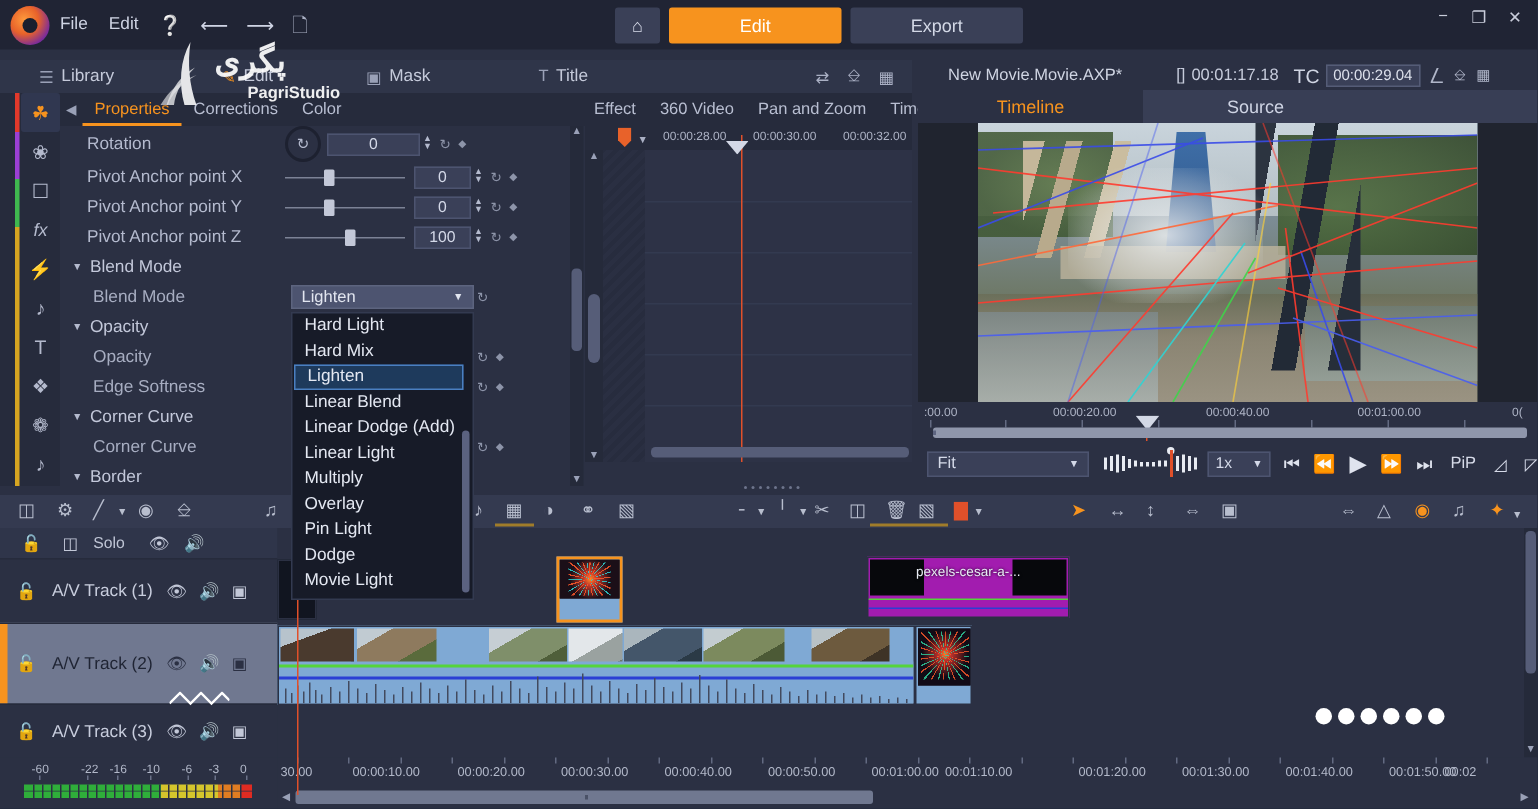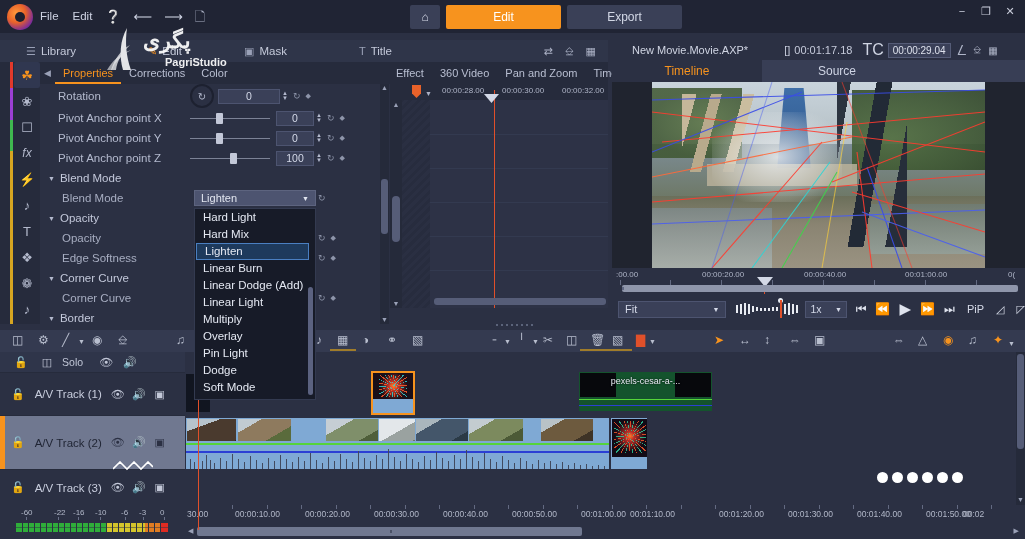--- a/index.html
+++ b/index.html
@@ -114,21 +114,21 @@
   .ddopt { height:17px; line-height:17px; padding-left:8px; font-size:11.5px; color:#e4e8f2; }
   .ddopt.sel { background:#1e3a5c; border:1px solid #4a7fc1; height:17px; line-height:15px;
     width:113px; margin-left:1px; }
   .ddscroll { position:absolute; right:2px; top:78px; width:5px; height:108px; background:#5b6280; border-radius:3px; }
 
   
   .prevhdr { position:absolute; left:612px; top:40px; width:413px; height:20px; background:#2b3043;
     display:flex; align-items:center; font-size:11px; color:#d0d5e3; }
   .prevhdr .title { margin-left:20px; }
   .prevhdr .tc1 { margin-left:36px; color:#c6cbdb; }
-  .prevhdr .tclbl { margin-left:10px; font-size:16px; }
+  .prevhdr .tclbl { margin-left:10px; font-size:13px; }
   .prevhdr .tcbox { margin-left:4px; background:#3a4058; border:1px solid #555c77; padding:1px 4px;
     font-size:10px; color:#dde1ec; }
   .prevhdr .hico { margin-left:7px; font-size:10px; color:#b0b6c9; }
   .prevtabs { position:absolute; left:612px; top:60px; width:413px; height:22px; background:#383e55;
     display:flex; }
   .prevtab { width:150px; height:22px; display:flex; align-items:center; justify-content:center;
     font-size:12px; color:#cfd4e4; }
   .prevtab.active { background:#2b3043; color:#f7931e; }
   .prevstage { position:absolute; left:612px; top:82px; width:413px; height:186px; background:#20242f; }
   .prevvid { position:absolute; left:40px; top:0px; width:333px; height:186px; overflow:hidden;
@@ -445,28 +445,28 @@
   <div class="kfplayhead" style="position:absolute;left:484px;top:94px;z-index:20;"></div>
 
   <div class="ddsel">
     <span>Lighten</span>
     <span class="cv">▼</span>
   </div>
   <div class="ddlist">
     <div class="ddopt">Hard Light</div>
     <div class="ddopt">Hard Mix</div>
     <div class="ddopt sel">Lighten</div>
-    <div class="ddopt">Linear Burn</div>
+    <div class="ddopt">Linear Blend</div>
     <div class="ddopt">Linear Dodge (Add)</div>
     <div class="ddopt">Linear Light</div>
     <div class="ddopt">Multiply</div>
     <div class="ddopt">Overlay</div>
     <div class="ddopt">Pin Light</div>
     <div class="ddopt">Dodge</div>
-    <div class="ddopt">Soft Mode</div>
+    <div class="ddopt">Movie Light</div>
     <div class="ddscroll"></div>
   </div>
 
   <div class="prevhdr">
     <span class="title">New Movie.Movie.AXP*</span>
     <span class="tc1">[]</span>
     <span class="tc1" style="margin-left:4px;">00:01:17.18</span>
     <span class="tclbl">TC</span>
     <span class="tcbox">00:00:29.04</span>
     <span class="hico">⎳</span>
@@ -677,21 +677,21 @@
   <div class="tlarea">
 
     <div class="clip" style="left:0;top:21px;width:26px;height:40px;background:#111520;"></div>
 
     <div class="clip clipsel" style="left:186px;top:19px;width:44px;height:44px;background:#7fa9d4;">
       <div style="position:absolute;left:0;top:0;width:41px;height:26px;background:radial-gradient(circle at 50% 50%, #ff8a2a 0%, #c23a2a 18%, #1b0f18 55%),#0d0912;"></div>
       <div style="position:absolute;left:6px;top:2px;width:28px;height:22px;background:
         repeating-conic-gradient(from 0deg at 50% 50%, #ff5a2a 0deg 4deg, transparent 4deg 14deg, #2fd4d4 14deg 17deg, transparent 17deg 28deg);opacity:.85;"></div>
     </div>
 
-    <div class="clip" style="left:393px;top:19px;width:135px;height:41px;background:#14532d;">
+    <div class="clip" style="left:393px;top:19px;width:135px;height:41px;background:#a21caf;">
       <div style="position:absolute;left:1px;top:1px;width:36px;height:24px;background:#07080c;"></div>
       <div style="position:absolute;right:1px;top:1px;width:36px;height:24px;background:#07080c;"></div>
       <div class="cliplbl">pexels-cesar-a-...</div>
       <div style="position:absolute;left:0;bottom:11px;width:100%;height:1.5px;background:#55d43a;"></div>
       <div style="position:absolute;left:0;bottom:5px;width:100%;height:1.5px;background:#2b3fd4;"></div>
     </div>
 
     <div class="clip" style="left:0;top:65px;width:425px;height:53px;background:#7fa9d4;">
       <div class="thumb" style="left:1px;width:49px;background:linear-gradient(160deg,#b7c3cc 0 22%,#4a3a2e 22% 70%,#2f2722 70%);"></div>
       <div class="thumb" style="left:52px;width:53px;background:linear-gradient(150deg,#c1cbd2 0 20%,#8e7a5e 20% 55%,#5a6b3c 55%);"></div>

